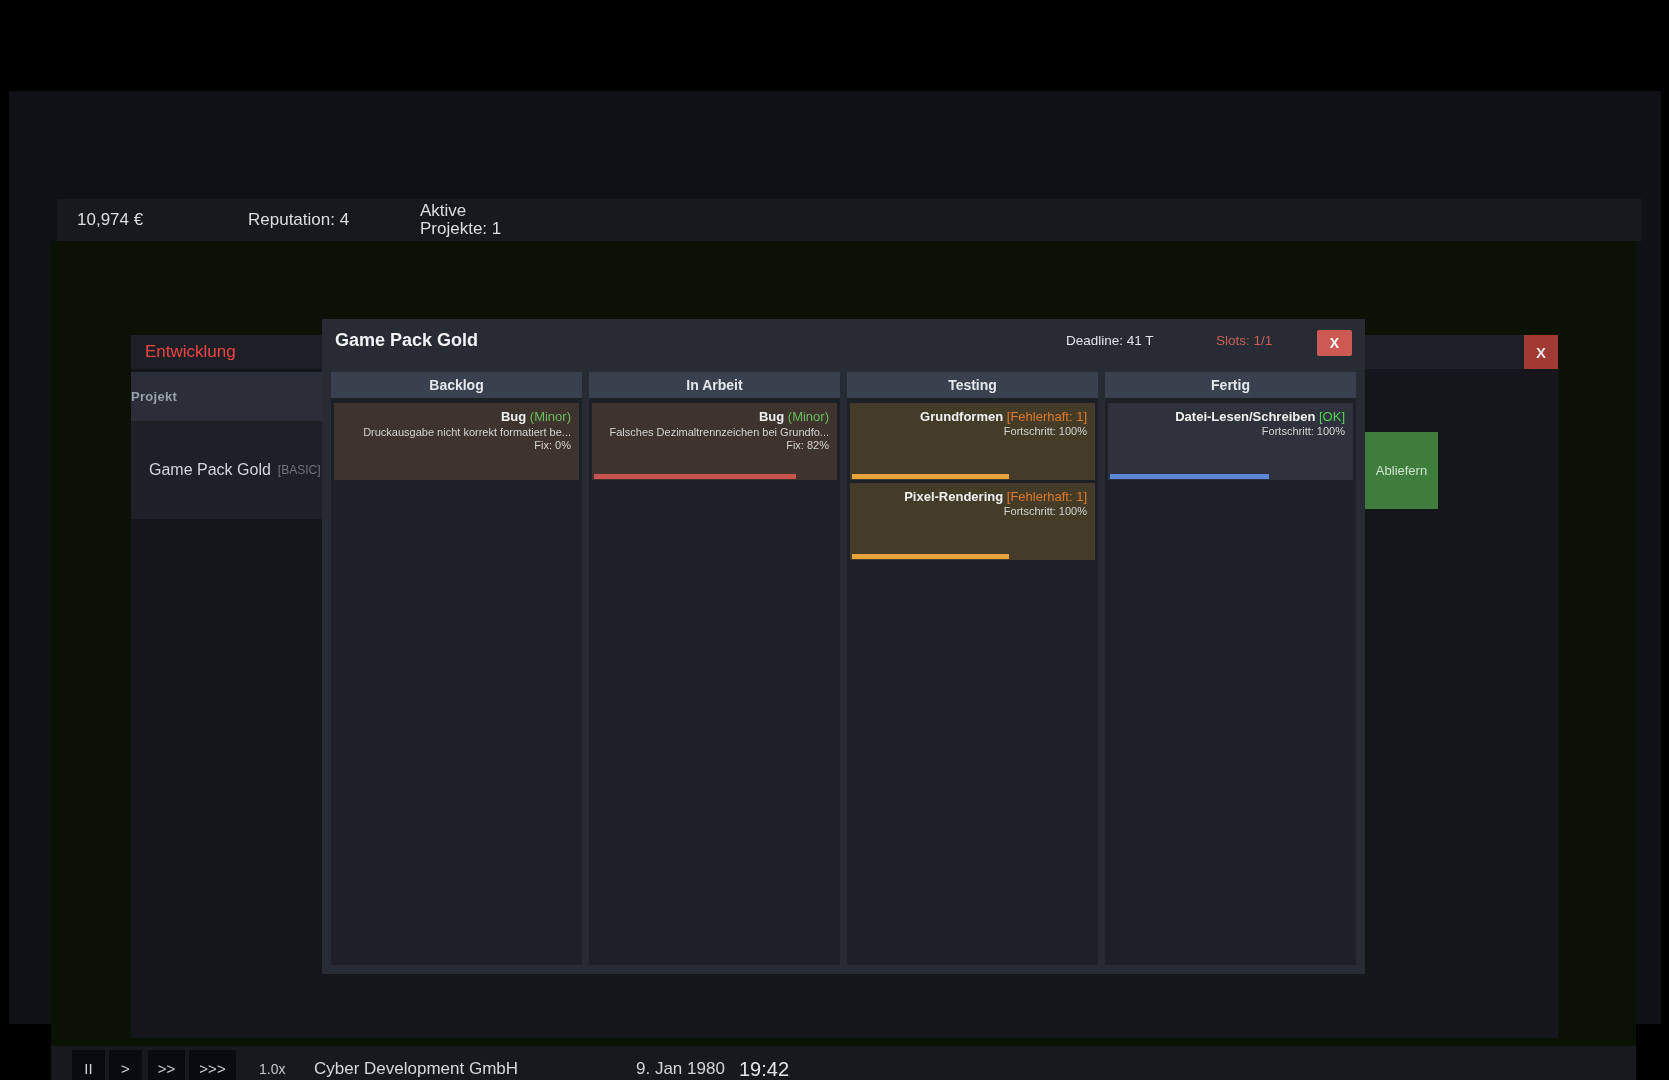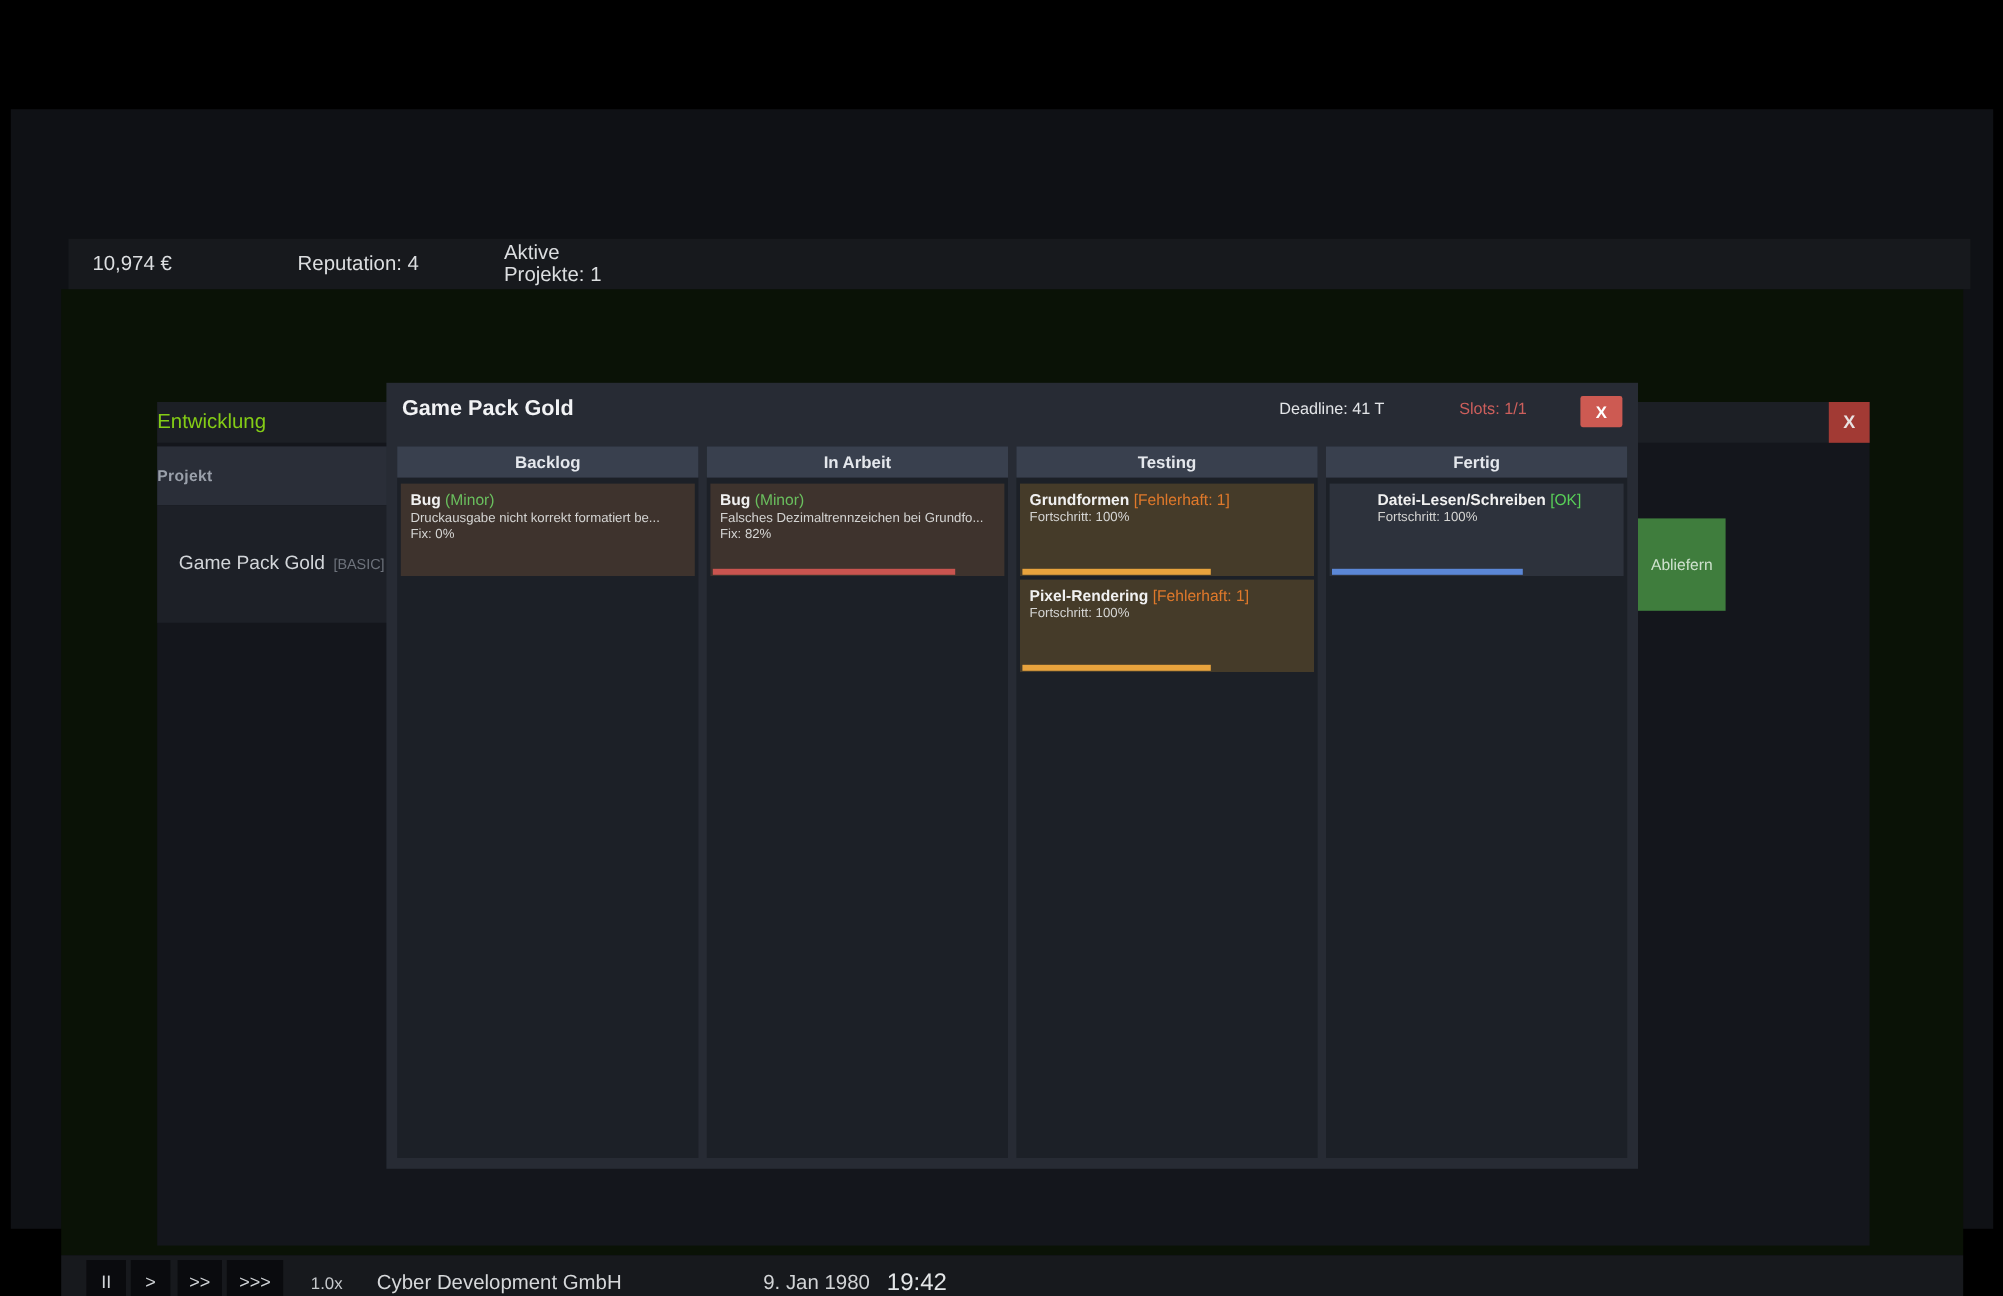--- a/index.html
+++ b/index.html
@@ -15,21 +15,21 @@
   #topbar { left:48px; top:108px; width:1585px; height:42px; background:#17191d;
             display:flex; align-items:center; color:#dcdee0; font-size:17px; }
   #money { position:absolute; left:20px; }
   #reputation { position:absolute; left:191px; }
   #active-projects { position:absolute; left:363px; width:92px; line-height:1.08; }
 
   
   #devwin { left:122px; top:244px; width:1427px; height:703px; background:#14161c; }
   #devwin-titlebar { left:0; top:0; width:1427px; height:34px; background:#1c1f25;
                      display:flex; align-items:center; }
-  #devwin-title { color:#84cc16; font-size:17px; }
+  #devwin-title { color:#ef4444; font-size:17px; padding-left:14px; }
   #devwin-close { left:1393px; top:0; width:34px; height:34px; background:#a23a34;
                   color:#e8e2e2; font-size:15px; font-weight:bold;
                   display:flex; align-items:center; justify-content:center; cursor:pointer; }
   #dev-header-row { left:0; top:37px; width:1225px; height:49px; background:#2a2e38;
                     display:flex; align-items:center; }
   #dev-header-label { color:#9aa0aa; font-size:13px; font-weight:bold; letter-spacing:.3px; }
   #dev-project-row { left:0; top:86px; width:1225px; height:98px; background:#1d2027;
                      display:flex; align-items:center; }
   #dev-project-name { color:#d2d5d9; font-size:16px; padding-left:18px; }
   #dev-project-tag { color:#6e737c; font-size:12px; margin-left:7px; }
@@ -39,21 +39,21 @@
 
   
   #modal { left:313px; top:228px; width:1043px; height:655px; background:#272b34; }
   #modal-header { left:0; top:0; width:1043px; height:42px; display:flex; align-items:center; }
   #modal-title { position:absolute; left:13px; color:#f2f3f5; font-size:18px; font-weight:bold; }
   #modal-deadline { position:absolute; left:744px; color:#e3e5e8; font-size:13.5px; }
   #modal-slots { position:absolute; left:894px; font-size:13.5px; }
   #modal-close { left:995px; top:11px; width:35px; height:26px; background:#cd5a52; border-radius:2px;
                  color:#fff; font-size:14px; font-weight:bold; display:flex;
                  align-items:center; justify-content:center; cursor:pointer; }
-  #columns { left:9px; top:53px; width:1025px; height:593px; display:flex; gap:7px; }
+  #columns { left:9px; top:53px; width:1025px; height:593px; display:flex; gap:7px;text-align:right; }
   .column { flex:1 1 0; background:#1c2027; display:flex; flex-direction:column; }
   .col-header { height:26px; background:#39404e; color:#e4e7ec; font-size:14px; font-weight:bold;
                 display:flex; align-items:center; justify-content:center; flex:0 0 auto; }
   .col-body { padding:5px 3px; display:flex; flex-direction:column; gap:3px; }
   .card { position:relative; height:77px; padding:6px 8px; overflow:hidden; cursor:grab; }
   .card-title { font-size:13px; color:#f0f0f0; white-space:nowrap; }
   .card-title .t { font-weight:bold; }
   .card-desc { font-size:11px; color:#d4d4d2; margin-top:2px; white-space:nowrap; }
   .card-meta { font-size:11px; color:#d4d4d2; margin-top:1px; }
   .card-bar { position:absolute; left:2px; bottom:1px; height:5px; }

